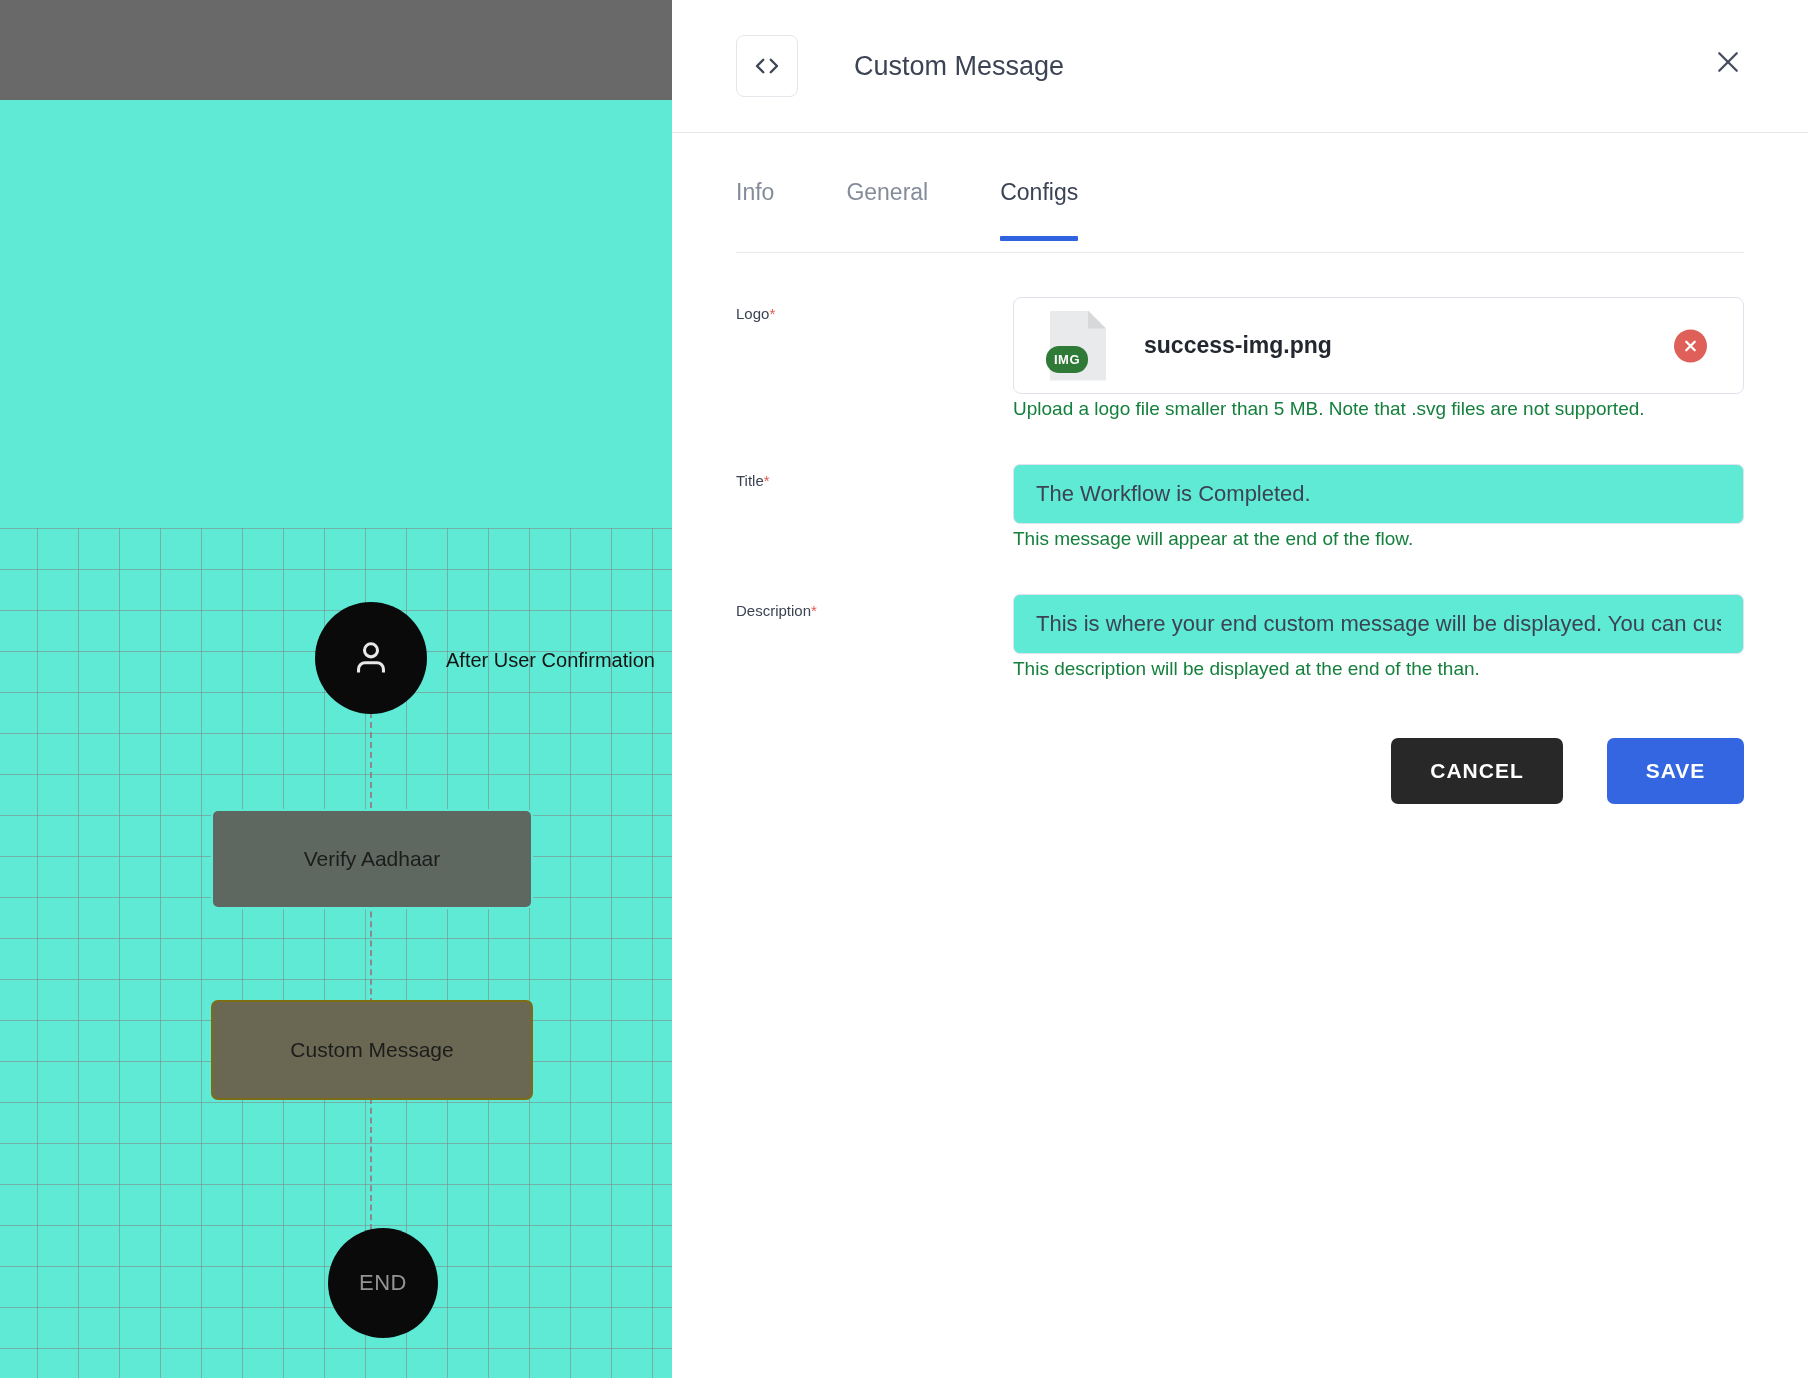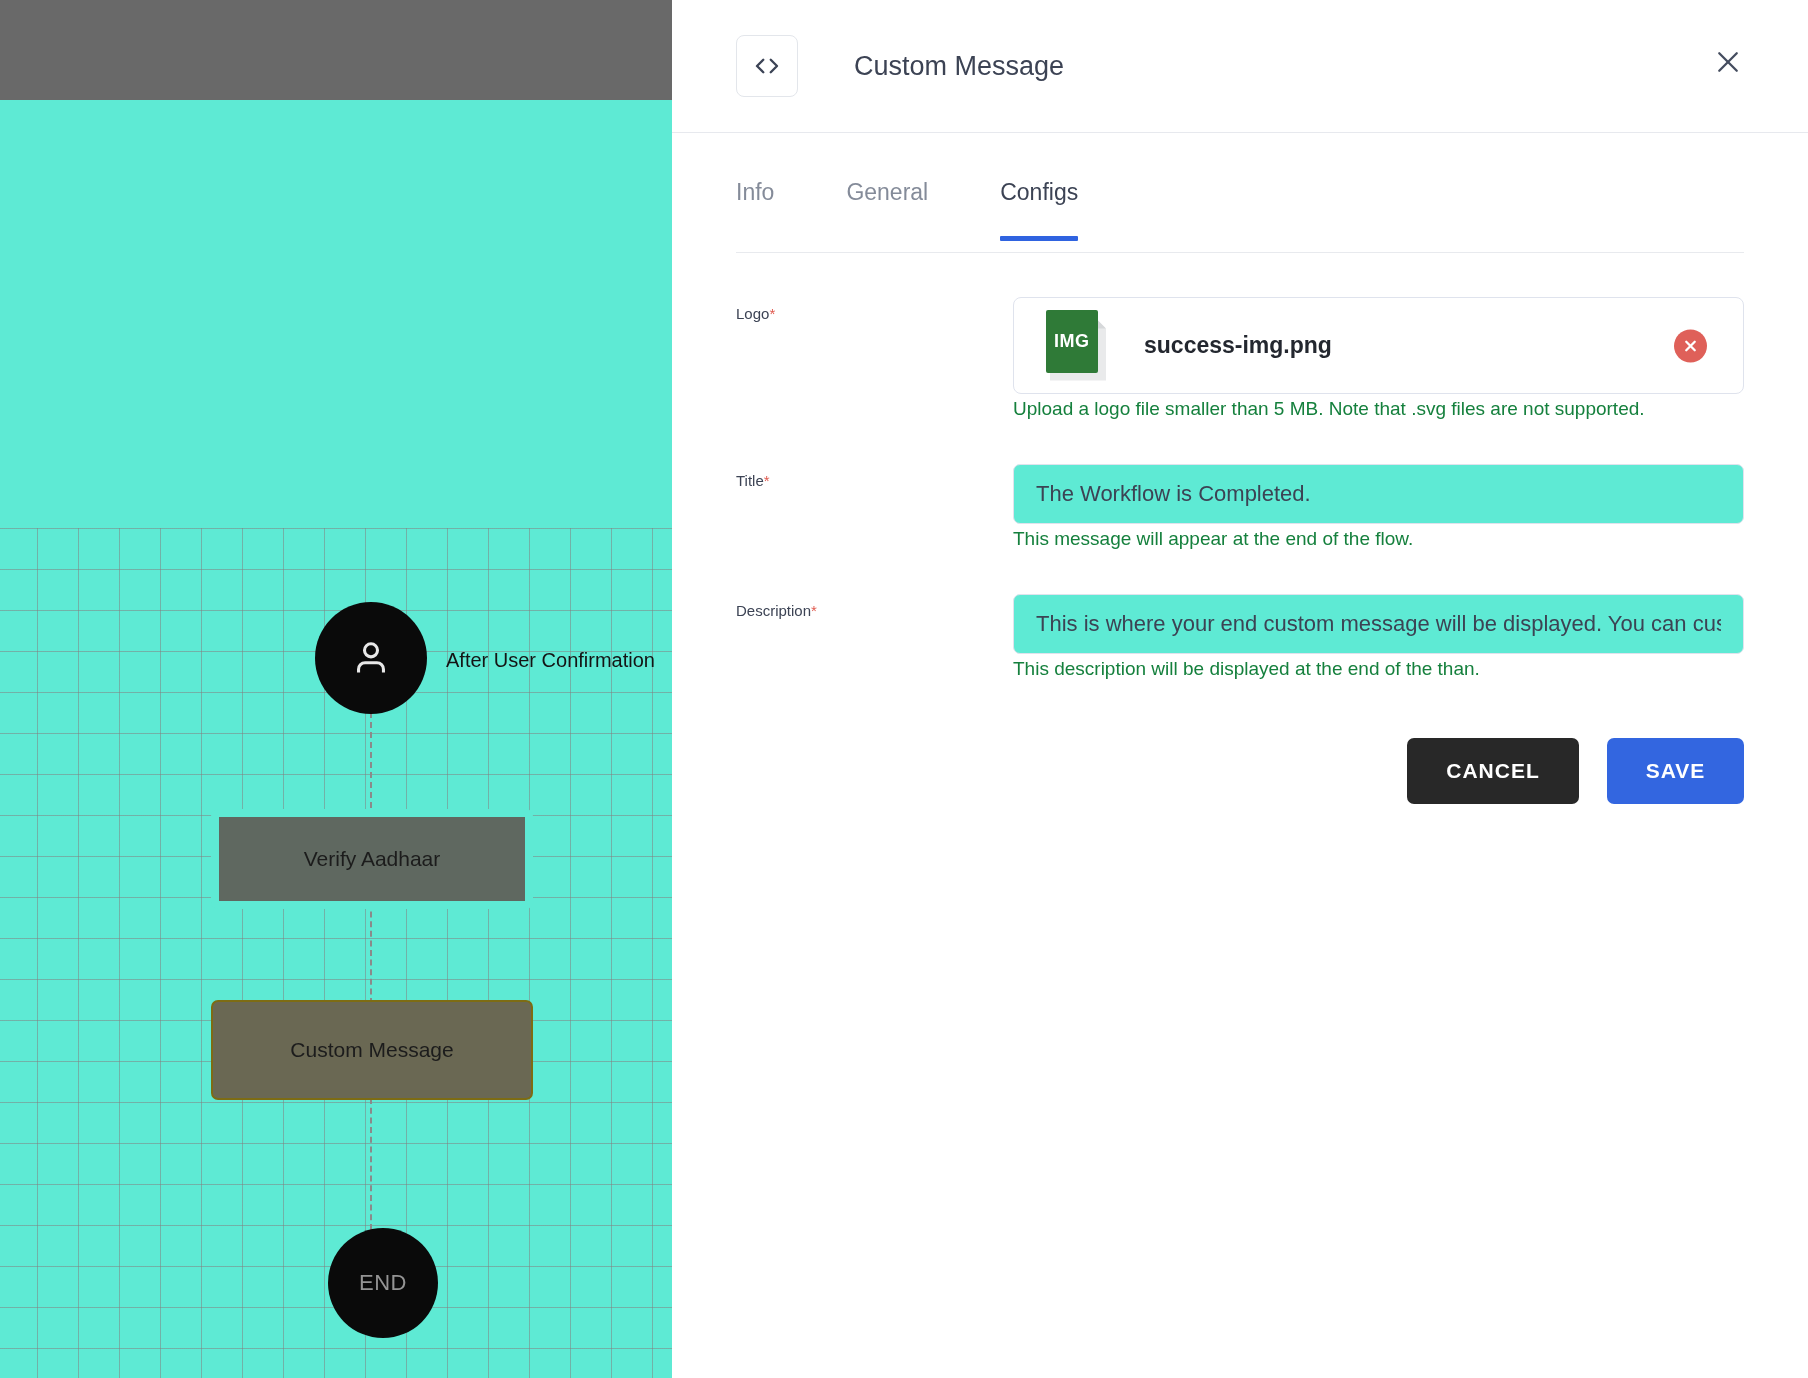--- a/index.html
+++ b/index.html
@@ -58,21 +58,21 @@
   .box-node {
     position: absolute;
     width: 322px; height: 100px;
     border-radius: 7px;
     display: flex; align-items: center; justify-content: center;
     font-size: 21px; color: #1c1c1c;
   }
   #node-verify {
     left: 211px; top: 809px;
     background: #5f6860;
-    border: 8px solid #5eead4;
+    border: 2px solid #5eead4;
   }
   #node-custom {
     left: 211px; top: 1000px;
     background: #6a6853;
     border: 2px solid #7d6c14;
   }
 
   
   #panel {
     position: absolute; left: 672px; top: 0;
@@ -170,24 +170,24 @@
   #file-icon .fold {
     position: absolute; right: 0; top: 0;
     width: 18px; height: 18px;
     background: #d6d8da;
     clip-path: polygon(0 0, 100% 100%, 0 100%);
   }
   #file-icon .badge {
     position: absolute; left: -4px; bottom: 8px;
     background: #2f7a37;
     color: #fff;
-    font-size: 18px; font-weight: bold;
+    font-size: 13px; font-weight: bold;
     letter-spacing: .5px;
-    padding: 21px 8px;
-    border-radius: 2px;
+    padding: 6px 8px;
+    border-radius: 13px;
   }
   #file-name {
     margin-left: 38px;
     font-size: 23px;
     font-weight: bold;
     color: #23272f;
   }
   #remove-file-button {
     position: absolute; right: 36px; top: 50%;
     transform: translateY(-50%);
@@ -212,21 +212,21 @@
   }
   .helper {
     margin-top: 4px;
     font-size: 19px;
     color: #15803d;
   }
 
   #actions {
     display: flex;
     justify-content: flex-end;
-    gap: 28px;
+    gap: 44px;
     margin-top: 58px;
     padding-right: 0;
   }
   .btn {
     height: 66px;
     border: none;
     border-radius: 7px;
     font-family: "Liberation Sans", sans-serif;
     font-size: 21px;
     font-weight: bold;

